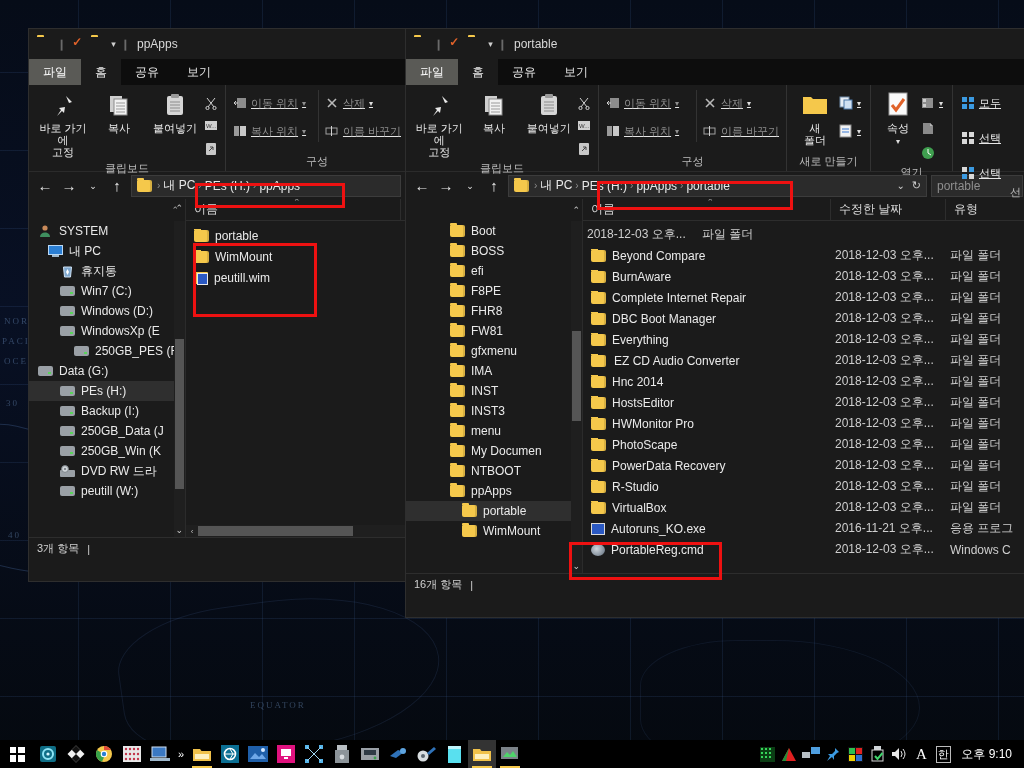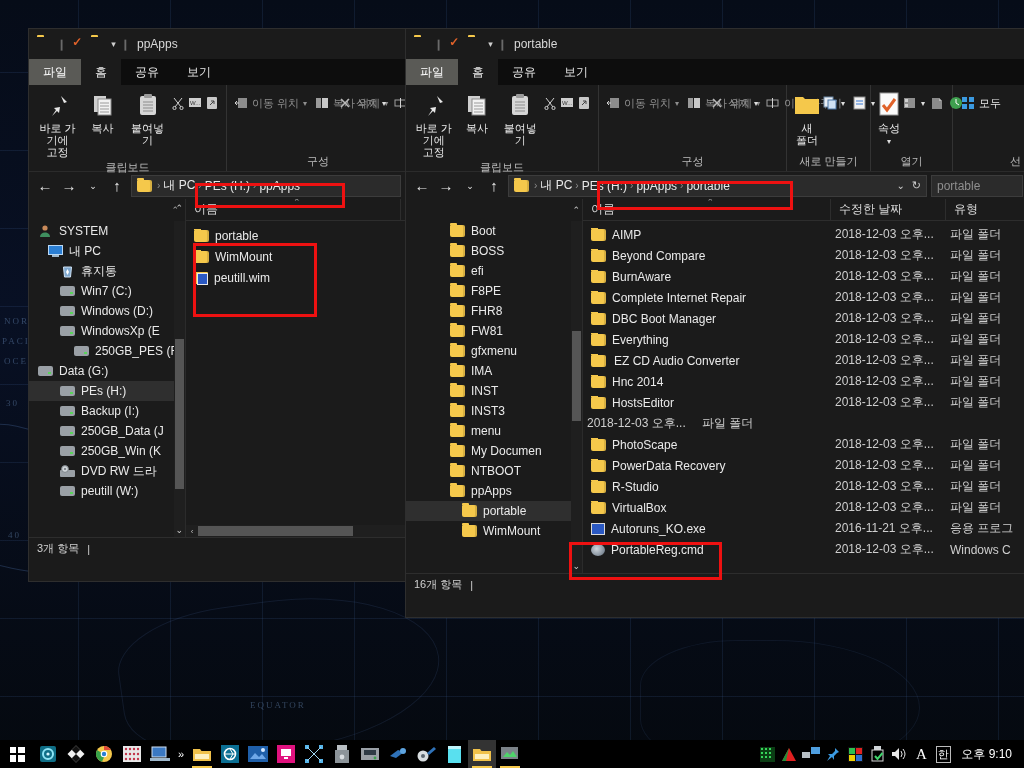--- a/index.html
+++ b/index.html
@@ -102,21 +102,21 @@
     position: relative;
   }
   .rgroup:last-child { border-right: none; }
   .rg-body { display: flex; align-items: flex-start; gap: 2px; padding: 2px 5px; flex: 1; }
   .rg-label { text-align: center; color: #bdbdbd; font-size: 11px; padding-bottom: 2px; }
   .bigbtn {
     width: 54px; display: flex; flex-direction: column; align-items: center;
     gap: 2px; color: #e8e8e8; font-size: 11px; text-align: center; line-height: 12px;
   }
   .bigbtn .glyph { height: 30px; display: flex; align-items: center; justify-content: center; }
-  .smallcol { display: flex; flex-direction: row; gap: 3px; padding-top: 3px; }
+  .smallcol { display: flex; flex-direction: column; gap: 3px; padding-top: 3px; text-decoration: underline; }
   .smallbtn {
     display: flex; align-items: center; gap: 4px;
     color: #b9b9b9; font-size: 11px; white-space: nowrap; height: 20px;
   }
   .smallbtn.dim { color: #8e8e8e; }
   .tiny-sq { width: 14px; height: 14px; flex: none; }
 
   
   .addrbar {
     height: 28px; display: flex; align-items: center; gap: 4px;
@@ -789,21 +789,21 @@
                   </svg>
               </span>
             </div>
           </div>
         </div>
         <div class="rg-label">열기</div>
       </div>
 
       <div class="rgroup" style="width:74px;">
         <div class="rg-body" style="padding-left:6px;">
-          <div class="smallcol" style="gap:23px;">
+          <div class="smallcol" style="gap:15px;">
             <div class="smallbtn" style="color:#eaeaea">
               <span class="tiny-sq">
                 <svg width="14" height="14" viewBox="0 0 14 14">
                     <g fill="#3b9ae1">
                       <rect x="1" y="1" width="5" height="5"></rect>
                       <rect x="8" y="1" width="5" height="5"></rect>
                       <rect x="1" y="8" width="5" height="5"></rect>
                       <rect x="8" y="8" width="5" height="5"></rect>
                     </g>
                   </svg>
@@ -948,24 +948,20 @@
           <div class="c" style="width:115px;">
             <span>수정한 날짜</span>
           </div>
           <div class="c" style="width:80px;">
             <span>유형</span>
           </div>
         </div>
 
         <div style="padding-top:3px;">
           <div class="frow">
-            <span class="nm" style="width:248px;">
-                <span class="folder-ico"></span>
-                <span>AIMP</span>
-              </span>
             <span class="dt" style="width:115px;">2018-12-03 오후...</span>
             <span class="tp" style="width:80px;">파일 폴더</span>
           </div>
           <div class="frow">
             <span class="nm" style="width:248px;">
                 <span class="folder-ico"></span>
                 <span>Beyond Compare</span>
               </span>
             <span class="dt" style="width:115px;">2018-12-03 오후...</span>
             <span class="tp" style="width:80px;">파일 폴더</span>
@@ -1020,20 +1016,24 @@
           </div>
           <div class="frow">
             <span class="nm" style="width:248px;">
                 <span class="folder-ico"></span>
                 <span>HostsEditor</span>
               </span>
             <span class="dt" style="width:115px;">2018-12-03 오후...</span>
             <span class="tp" style="width:80px;">파일 폴더</span>
           </div>
           <div class="frow">
+            <span class="nm" style="width:248px;">
+                <span class="folder-ico"></span>
+                <span>HWMonitor Pro</span>
+              </span>
             <span class="dt" style="width:115px;">2018-12-03 오후...</span>
             <span class="tp" style="width:80px;">파일 폴더</span>
           </div>
           <div class="frow">
             <span class="nm" style="width:248px;">
                 <span class="folder-ico"></span>
                 <span>PhotoScape</span>
               </span>
             <span class="dt" style="width:115px;">2018-12-03 오후...</span>
             <span class="tp" style="width:80px;">파일 폴더</span>

